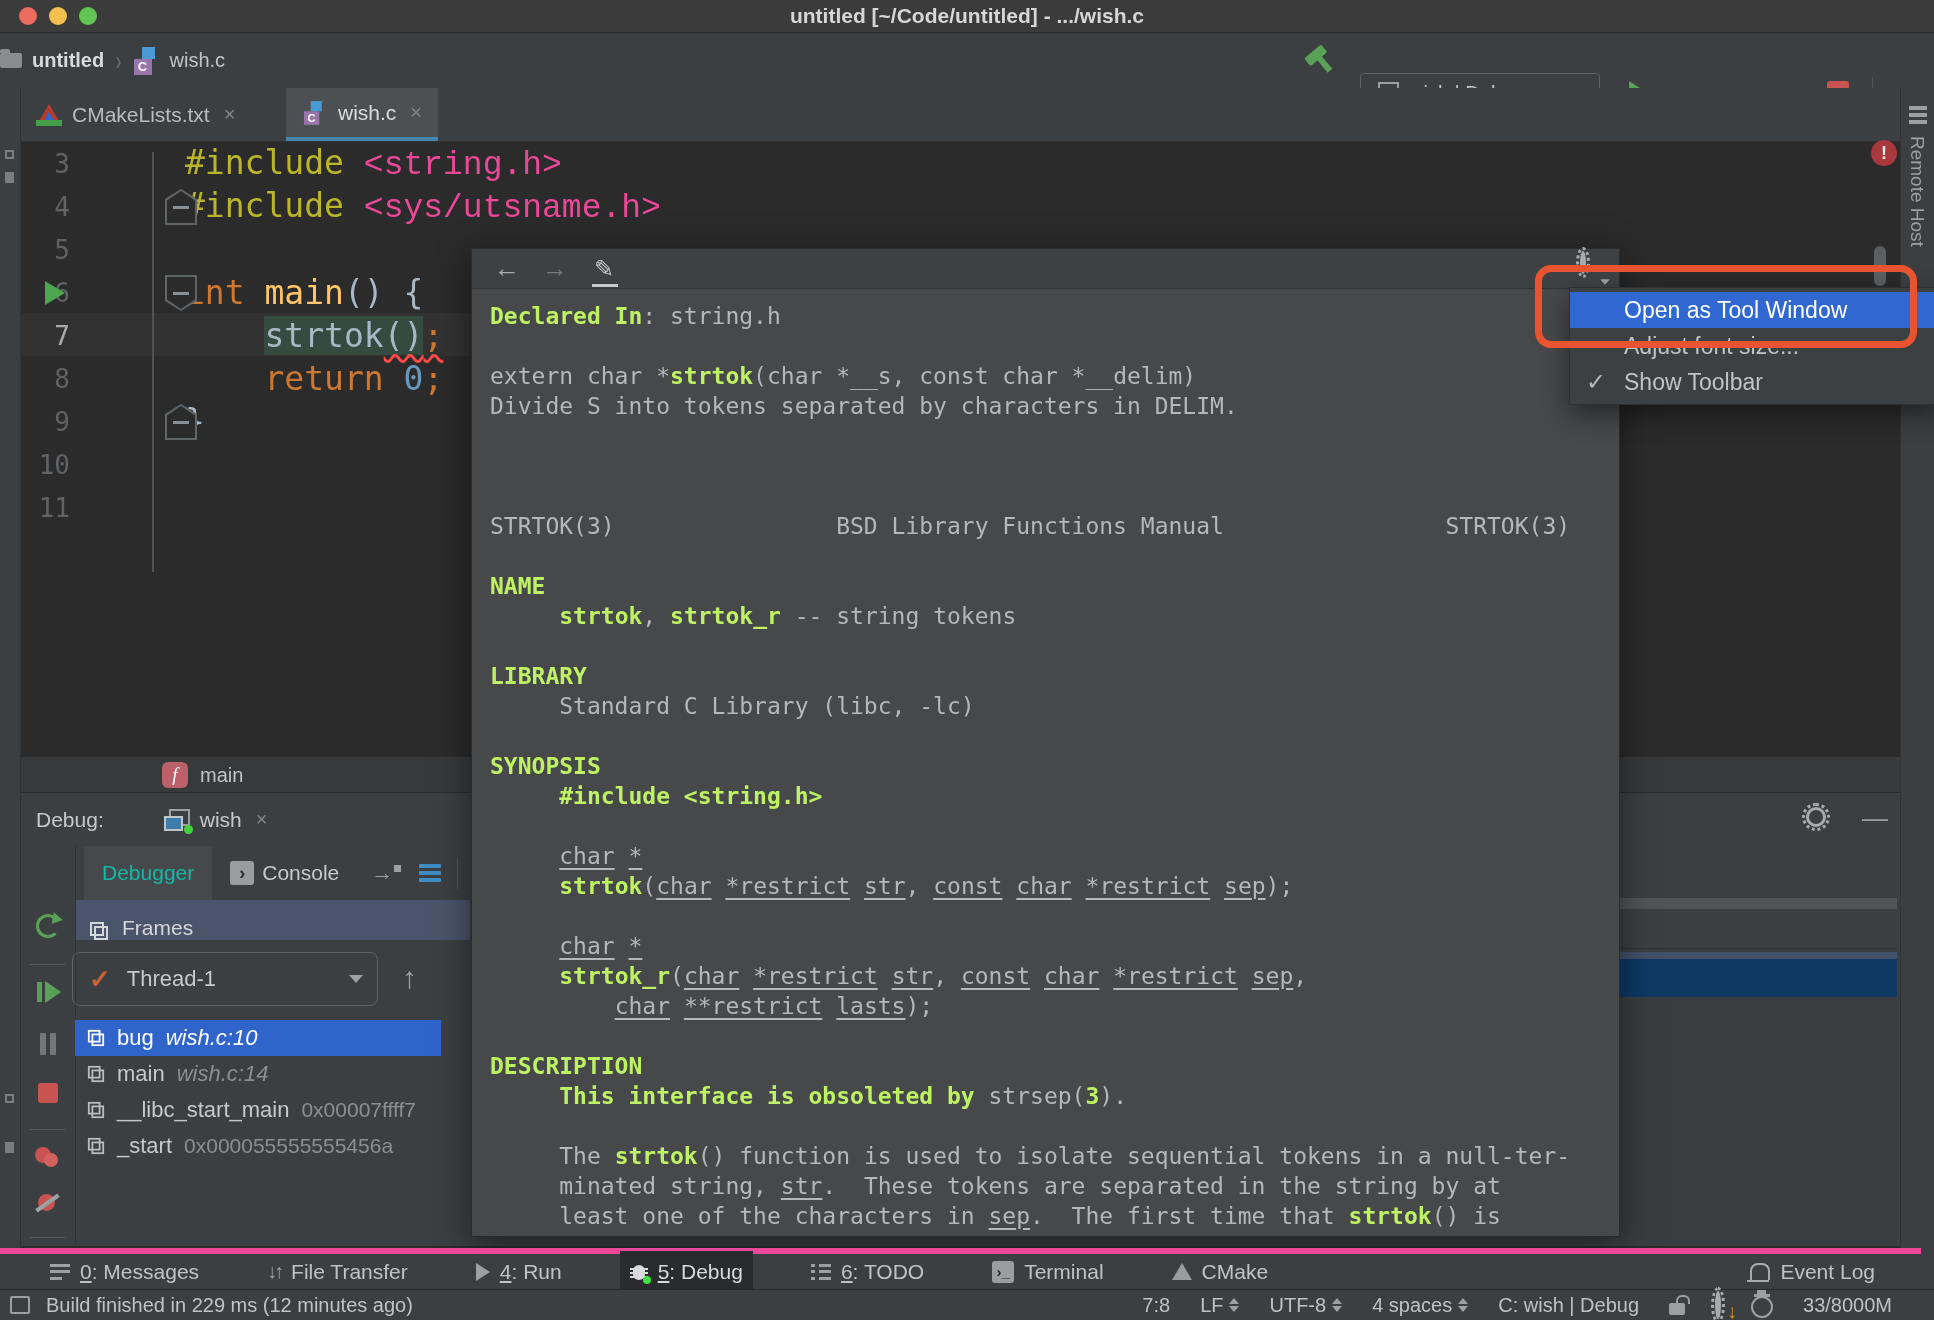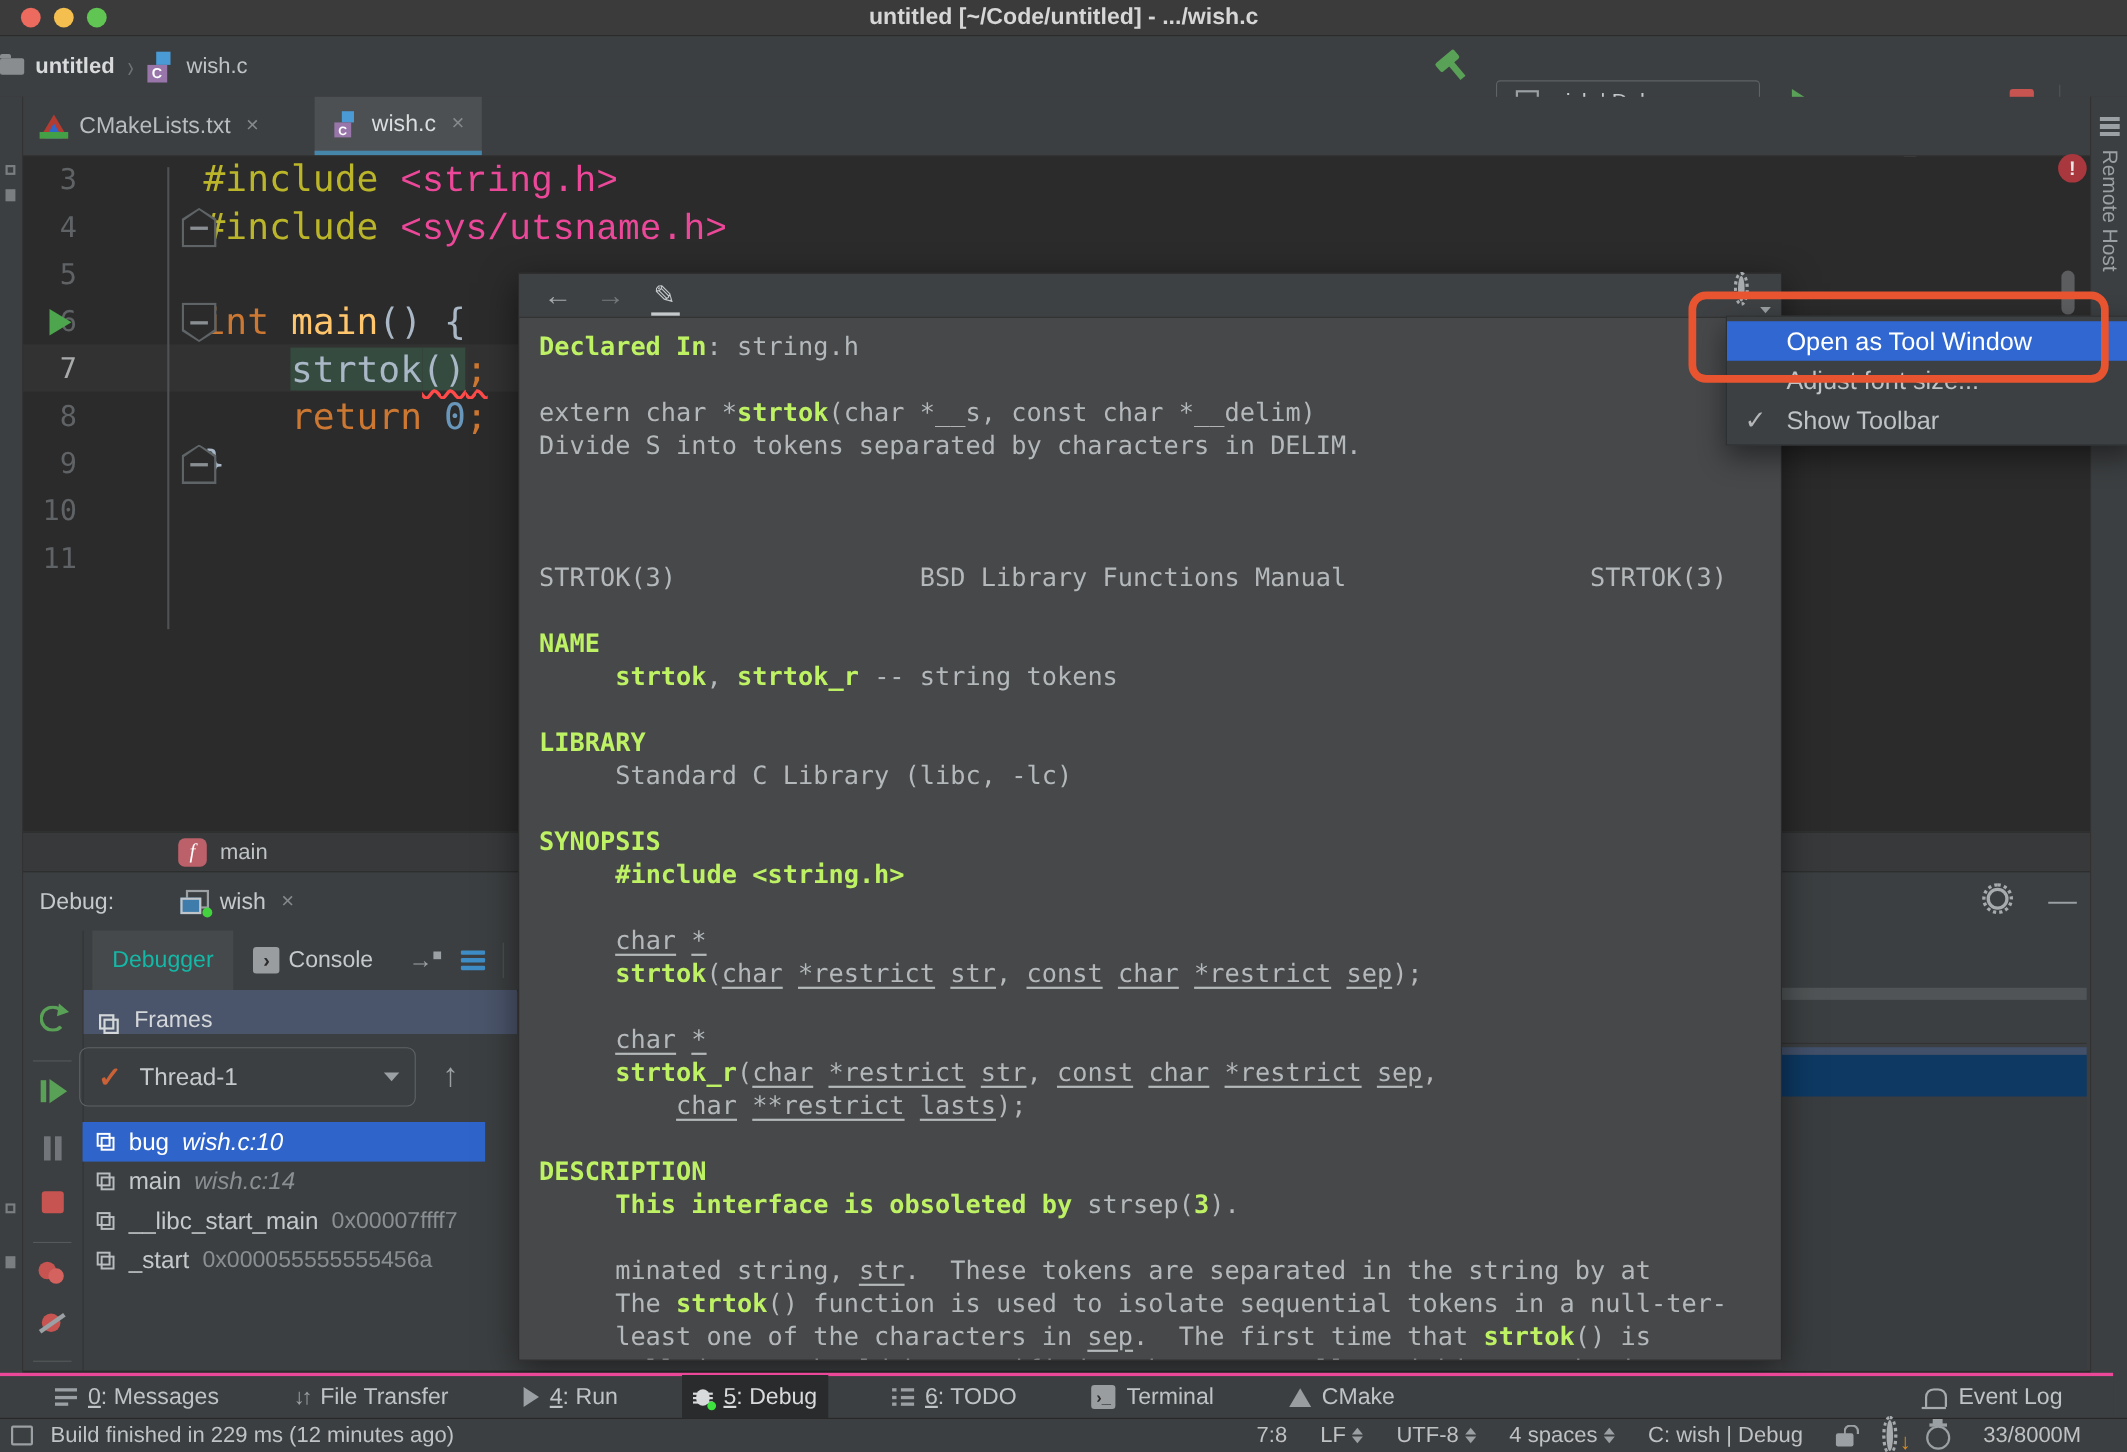--- a/index.html
+++ b/index.html
@@ -182,21 +182,21 @@
   #annotation{left:1535px;top:265px;width:382px;height:83px;border:7px solid #e85430;border-radius:16px;box-sizing:border-box;}
   
   #left-stripe{left:0;top:88px;width:20px;height:1201px;background:#3c3f41;border-right:1px solid #323232;}
   .lmark{position:absolute;left:5px;width:9px;height:9px;border:2px solid #7a7e81;box-sizing:border-box;}
   .lmark.solid{background:#7a7e81;border:none;height:11px;}
   #right-stripe{left:1900px;top:88px;width:34px;height:1201px;background:#3c3f41;border-left:1px solid #323232;}
   .rh-ico{position:absolute;left:8px;top:18px;width:18px;height:18px;
           background:repeating-linear-gradient(#9aa0a3 0 4px,transparent 4px 7px);}
   #remote-host{position:absolute;left:5px;top:48px;writing-mode:vertical-rl;font-size:19px;color:#9aa0a3;}
   
-  #bottom-bar{left:0;top:1248px;width:1921px;height:41px;background:#3c3f41;border-top:3px solid #ec4899;
+  #bottom-bar{left:0;top:1248px;width:1921px;height:41px;background:#3c3f41;border-top:6px solid #ec4899;
               display:flex;align-items:center;padding:0 36px 0 40px;box-sizing:border-box;gap:48px;}
   .btool{display:flex;align-items:center;gap:10px;font-size:21px;color:#c0c3c5;height:41px;padding:0 10px;}
   .btool.active{background:#292b2d;color:#d8dadc;}
   .btool .mn{text-decoration:underline;}
   .bspacer{flex:1;}
   .ico-align{width:20px;height:16px;display:flex;flex-direction:column;justify-content:space-between;}
   .ico-align i{height:3px;background:#9aa0a3;} .ico-align i:nth-child(1){width:20px;} .ico-align i:nth-child(2){width:20px;} .ico-align i:nth-child(3){width:12px;}
   .ico-updown{font-size:20px;color:#9aa0a3;letter-spacing:-3px;}
   .ico-play-sm{width:0;height:0;border-top:9px solid transparent;border-bottom:9px solid transparent;border-left:14px solid #9aa0a3;}
   .ico-bug-sm{position:relative;width:18px;height:20px;}
@@ -544,22 +544,22 @@
         <div class="man-line"><span>     </span><span class="m-u">char</span><span> </span><span class="m-u">*</span></div>
         <div class="man-line"><span>     </span><span class="m-b">strtok</span><span>(</span><span class="m-u">char</span><span> </span><span class="m-u">*restrict</span><span> </span><span class="m-u">str</span><span>, </span><span class="m-u">const</span><span> </span><span class="m-u">char</span><span> </span><span class="m-u">*restrict</span><span> </span><span class="m-u">sep</span><span>);</span></div>
         <div class="man-line">&nbsp;</div>
         <div class="man-line"><span>     </span><span class="m-u">char</span><span> </span><span class="m-u">*</span></div>
         <div class="man-line"><span>     </span><span class="m-b">strtok_r</span><span>(</span><span class="m-u">char</span><span> </span><span class="m-u">*restrict</span><span> </span><span class="m-u">str</span><span>, </span><span class="m-u">const</span><span> </span><span class="m-u">char</span><span> </span><span class="m-u">*restrict</span><span> </span><span class="m-u">sep</span><span>,</span></div>
         <div class="man-line"><span>         </span><span class="m-u">char</span><span> </span><span class="m-u">**restrict</span><span> </span><span class="m-u">lasts</span><span>);</span></div>
         <div class="man-line">&nbsp;</div>
         <div class="man-line"><span class="m-b">DESCRIPTION</span></div>
         <div class="man-line"><span>     </span><span class="m-b">This interface is obsoleted by</span><span> strsep(</span><span class="m-b">3</span><span>).</span></div>
         <div class="man-line">&nbsp;</div>
+        <div class="man-line"><span>     The </span><span class="m-b">strtok</span><span>() function is used to isolate sequential tokens in a null-ter-</span></div>
         <div class="man-line"><span>     minated string, </span><span class="m-u">str</span><span>.  These tokens are separated in the string by at</span></div>
-        <div class="man-line"><span>     The </span><span class="m-b">strtok</span><span>() function is used to isolate sequential tokens in a null-ter-</span></div>
         <div class="man-line"><span>     least one of the characters in </span><span class="m-u">sep</span><span>.  The first time that </span><span class="m-b">strtok</span><span>() is</span></div>
         <div class="man-line"><span>     called, </span><span class="m-u">str</span><span> should be specified; subsequent calls, wishing to obtain</span></div>
       </div>
   </div>
 
   <div class="abs" id="ctx-menu">
       <div class="menu-item sel">
         <span>Open as Tool Window</span>
       </div>
       <div class="menu-item">

